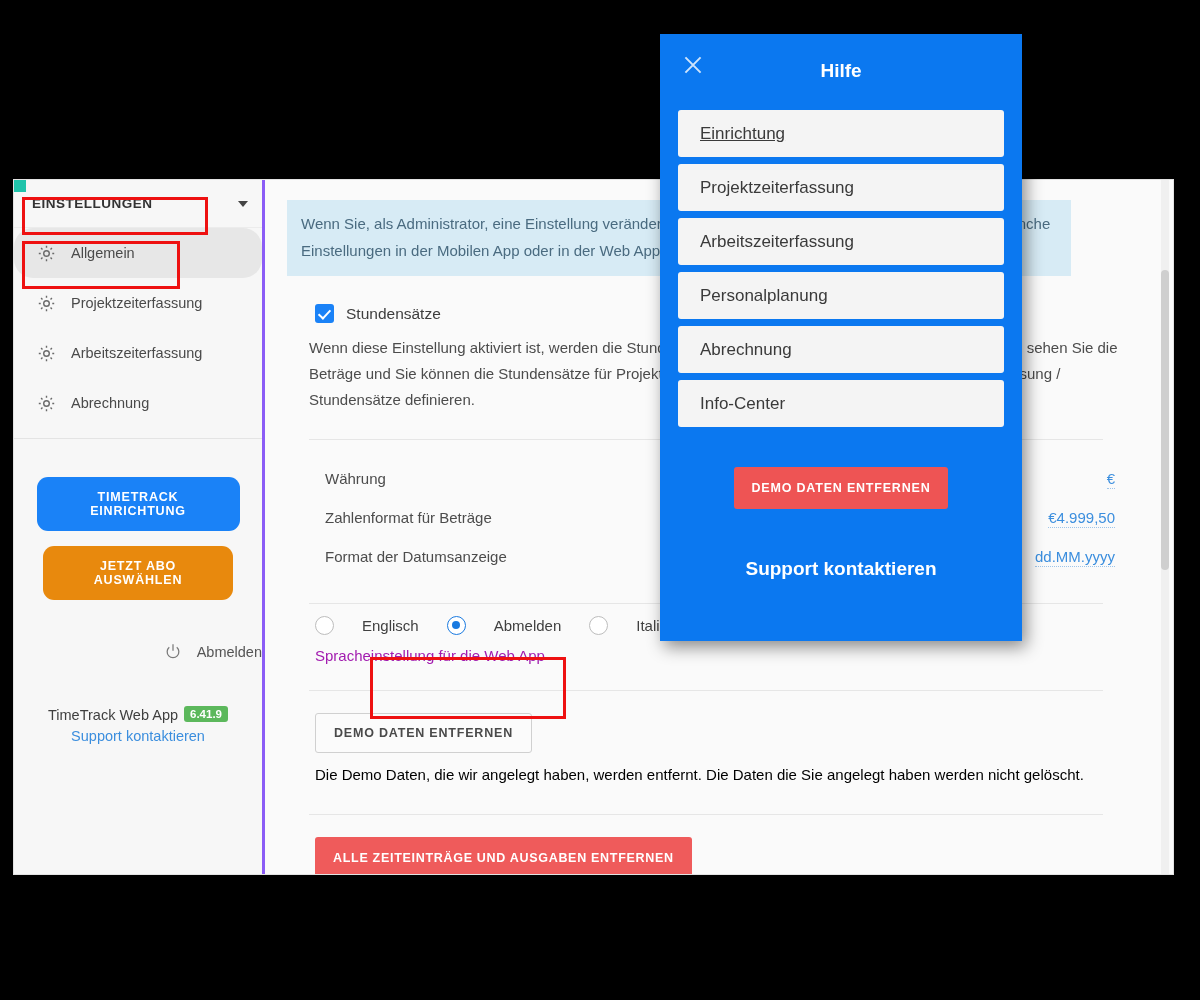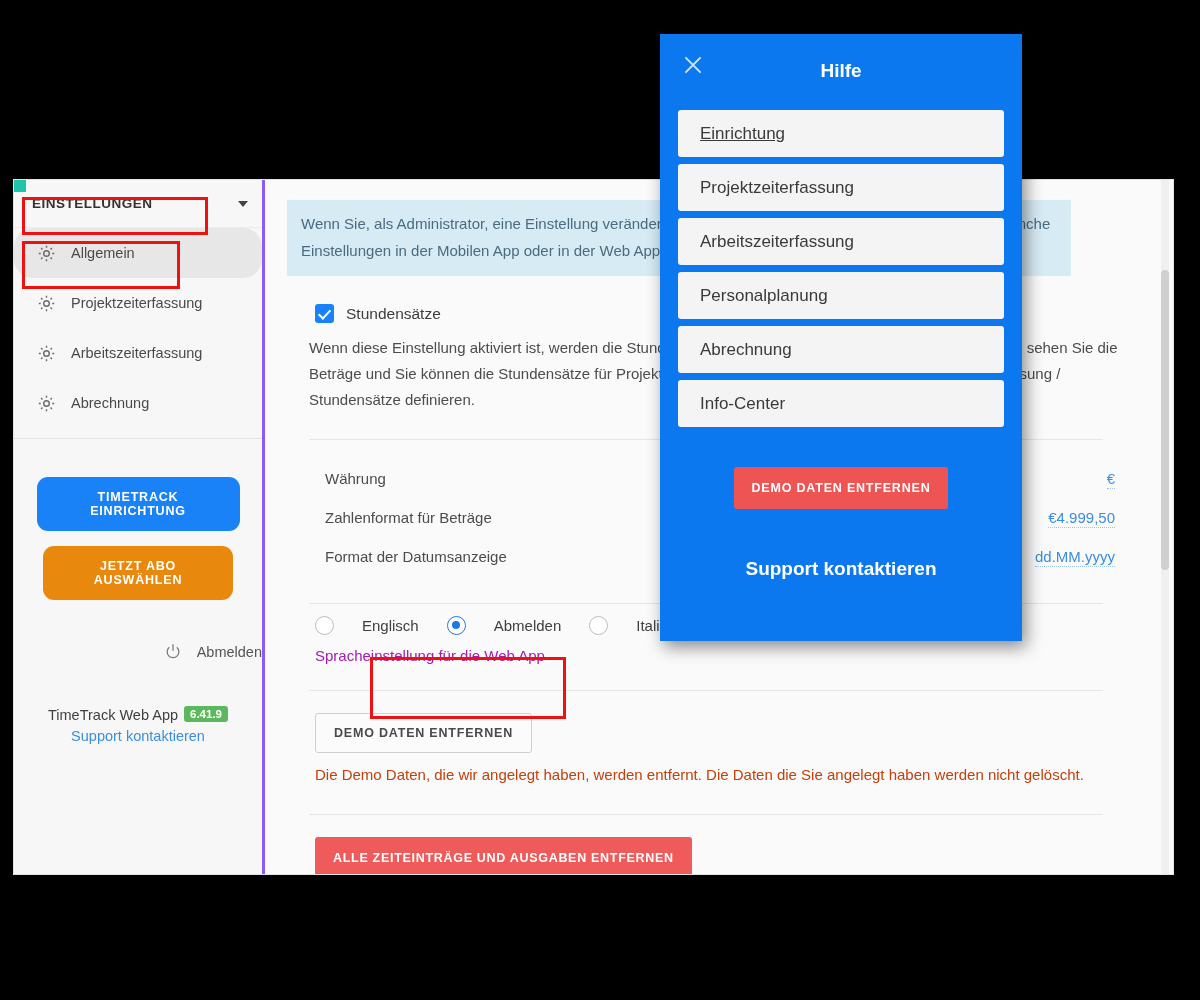--- a/index.html
+++ b/index.html
@@ -147,21 +147,21 @@
   .ghost-btn {
     background: #fbfbfb; border: 1px solid #d0d0d0; border-radius: 3px;
     font-family: inherit; font-size: 12.5px; font-weight: bold;
     letter-spacing: .8px; color: #4a4a4a; padding: 12px 18px; cursor: pointer;
   }
   .danger-btn {
     background: #ef5b5b; border: none; border-radius: 3px;
     font-family: inherit; font-size: 12.5px; font-weight: bold;
     letter-spacing: .7px; color: #fff; padding: 14px 18px; cursor: pointer;
   }
-  .desc { font-size: 15px; line-height: 26px; color: #c2410c; margin-top: 9px; }
+  .desc { font-size: 15px; line-height: 26px; color: #000000; margin-top: 9px; }
   .sect { margin-left: 28px; }
 
   .scrollbar {
     position: absolute; right: 4px; top: 0; width: 8px; height: 100%;
     background: #f0f0f0;
   }
   .scrollthumb {
     position: absolute; right: 4px; top: 90px; width: 8px; height: 300px;
     background: #cfcfcf; border-radius: 4px;
   }

